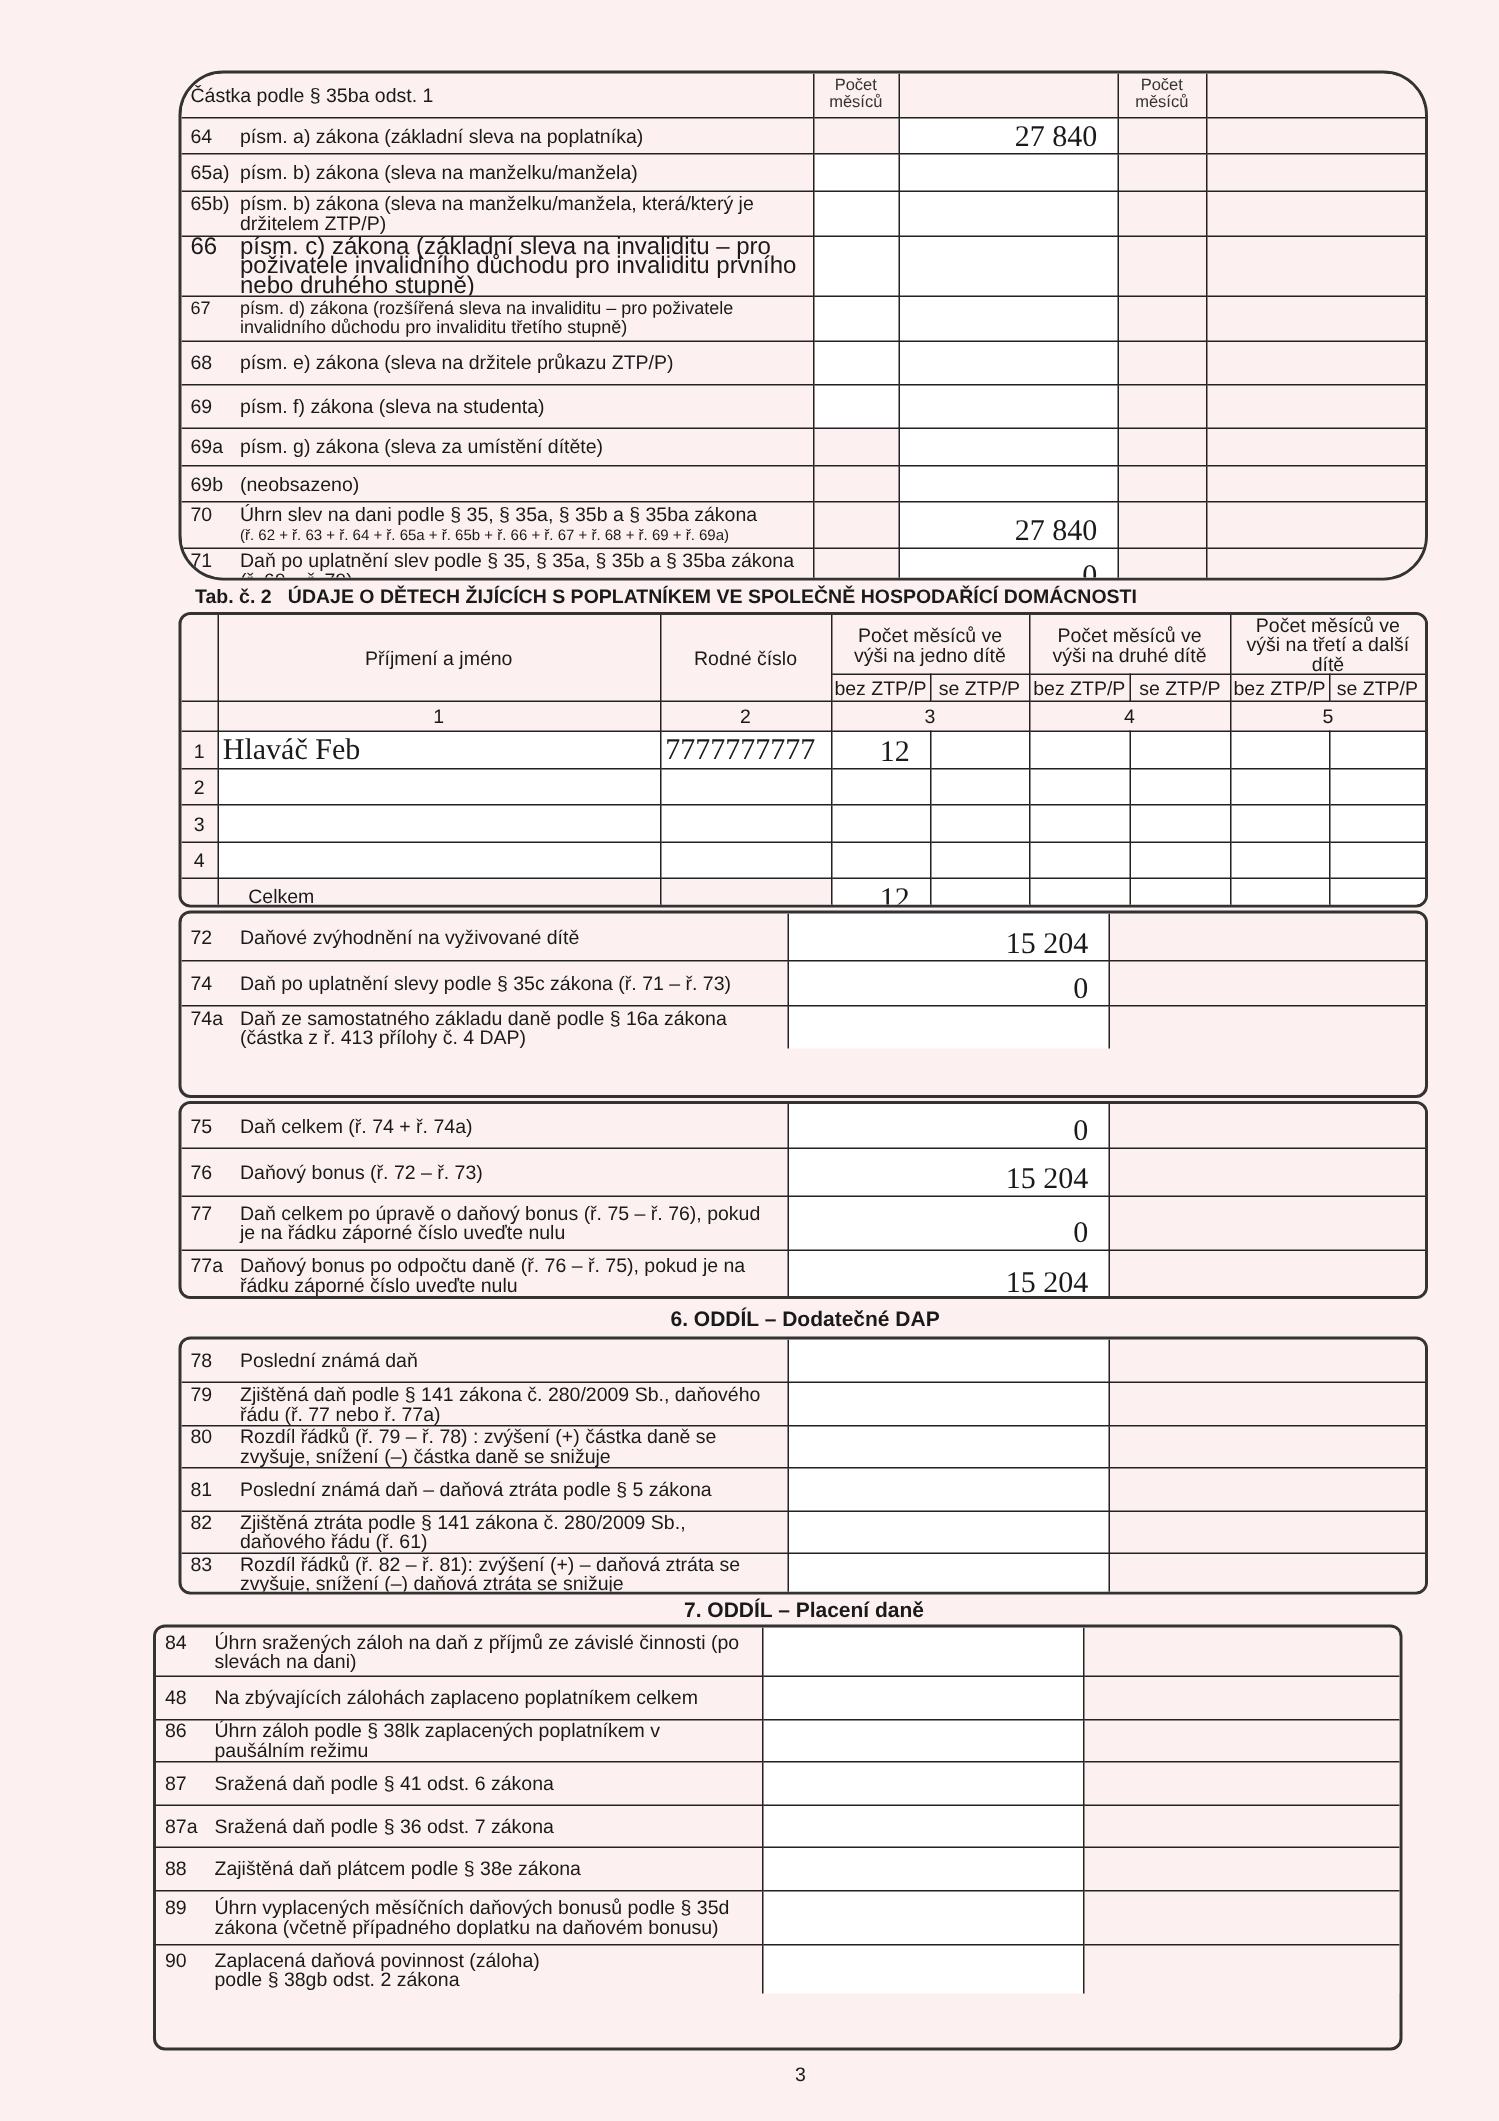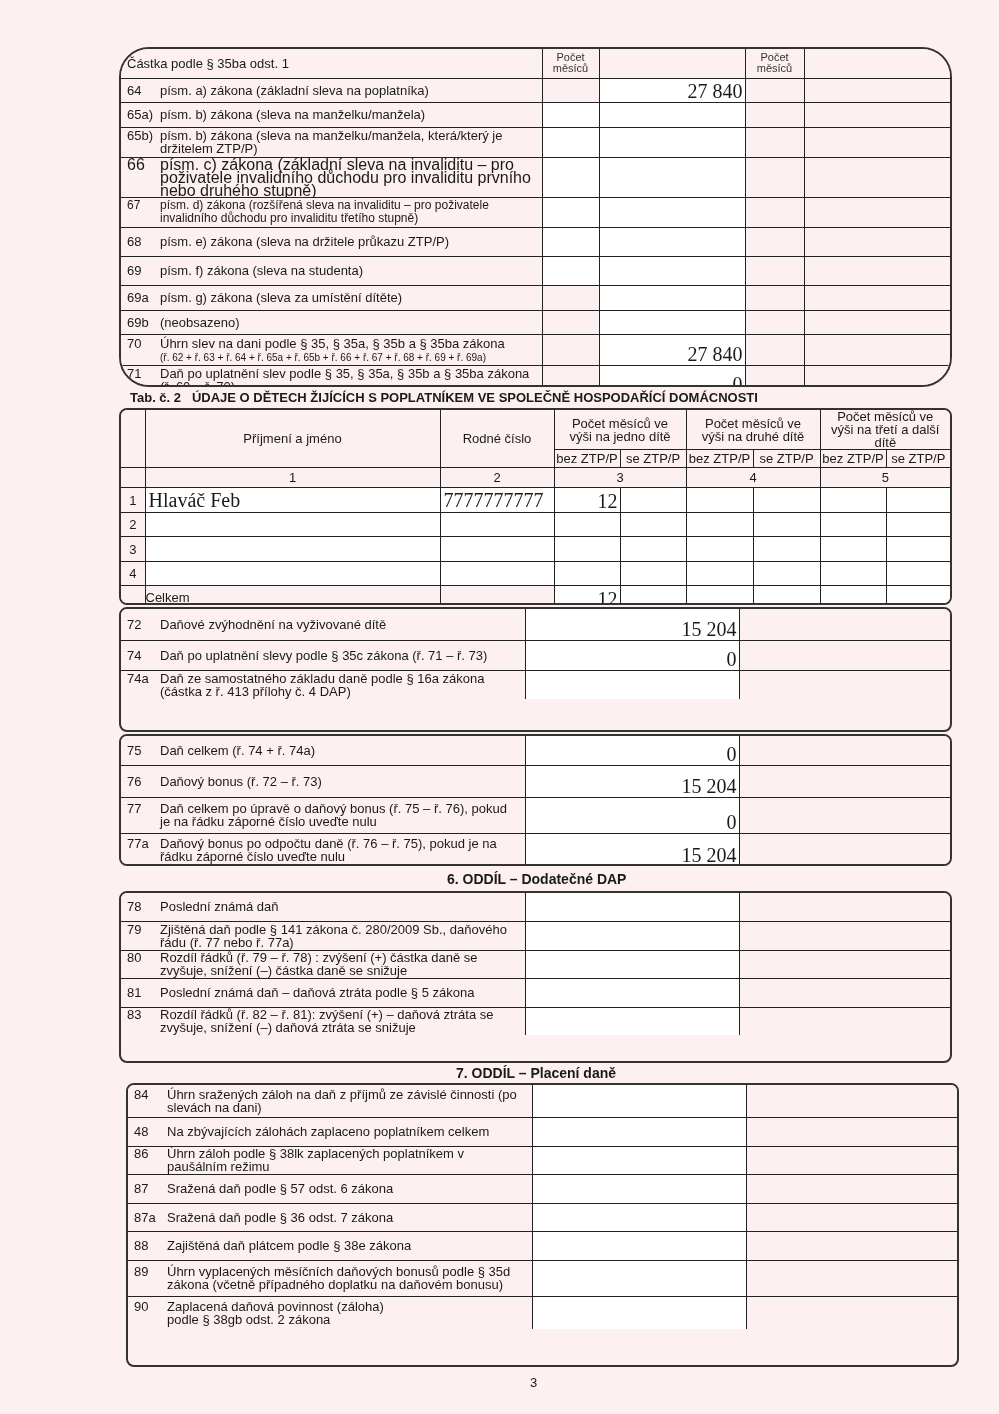--- a/index.html
+++ b/index.html
@@ -15,21 +15,21 @@
   td:first-child { border-left: none; }
   td:last-child { border-right: none; }
 
   .pink { background: #fdf0f0; }
   .white { background: #ffffff; }
   .lbl { padding-left: 6px; }
   .lbl .num { display: inline-block; width: 33px; vertical-align: top; }
   .lbl .txt { display: inline-block; vertical-align: top; width: calc(100% - 40px); }
   .small { font-size: 10px; line-height: 10px; }
   .hdr-small { font-size: 11px; line-height: 11px; text-align: center; color: #333; }
-  .val { font-family: "Liberation Serif", serif; font-size: 20px; text-align: right; padding-right: 2px; vertical-align: bottom; line-height: 22px; }
+  .val { font-family: "Liberation Serif", serif; font-size: 20px; text-align: right; padding-right: 13px; vertical-align: bottom; line-height: 22px; }
   .valL { font-family: "Liberation Serif", serif; font-size: 20px; text-align: left; padding-left: 3px; line-height: 22px; }
   .center { text-align: center; }
 
   .section-title { position: absolute; font-weight: bold; font-size: 14px; margin-left: 10px; }
   .page-num { position: absolute; left: 530px; top: 1375px; font-size: 13px; }
 </style>
 </head>
 <body>
 
 <div class="page">
@@ -211,21 +211,21 @@
         <td class="white valL"></td>
         <td class="white val"></td>
         <td class="white val"></td>
         <td class="white val"></td>
         <td class="white val"></td>
         <td class="white val"></td>
         <td class="white val"></td>
       </tr>
       <tr style="height:24px">
         <td class="pink"></td>
-        <td class="pink" style="padding-left:0">Celkem</td>
+        <td class="pink" style="padding-left:20px">Celkem</td>
         <td class="pink"></td>
         <td class="white val">12</td>
         <td class="white"></td>
         <td class="white"></td>
         <td class="white"></td>
         <td class="white"></td>
         <td class="white"></td>
       </tr>
     </tbody>
       </table>
@@ -313,30 +313,35 @@
         <td class="pink lbl"><span class="num">80</span><span class="txt">Rozdíl řádků (ř. 79 – ř. 78) : zvýšení (+) částka daně se zvyšuje, snížení (–) částka daně se snižuje</span></td>
         <td class="white val"></td>
             <td class="pink"></td>
       </tr>
       <tr style="height:29px">
         <td class="pink lbl"><span class="num">81</span><span class="txt">Poslední známá daň – daňová ztráta podle § 5 zákona</span></td>
         <td class="white val"></td>
             <td class="pink"></td>
       </tr>
       <tr style="height:28px">
+        <td class="pink lbl"><span class="num">82</span><span class="txt">Zjištěná ztráta podle § 141 zákona č. 280/2009 Sb., daňového řádu (ř. 61)</span></td>
+        <td class="white val"></td>
+            <td class="pink"></td>
+      </tr>
+      <tr style="height:28px">
         <td class="pink lbl"><span class="num">83</span><span class="txt">Rozdíl řádků (ř. 82 – ř. 81): zvýšení (+) – daňová ztráta se zvyšuje, snížení (–) daňová ztráta se snižuje</span></td>
         <td class="white val"></td>
             <td class="pink"></td>
       </tr>
     </tbody>
       </table>
   </div>
 
   <div class="section-title" style="left:446px; top:1065px;">7. ODDÍL – Placení daně</div>
-  <div class="box" style="left:126px; top:1083px; width:833px; height:284px;">
+  <div class="box" style="left:102px; top:1083px; width:833px; height:284px;">
     <table>
       <colgroup>
           <col style="width:404px">
           <col style="width:214px">
           <col>
         </colgroup>
       <tbody>
           <tr style="height:32px">
         <td class="pink lbl"><span class="num">84</span><span class="txt">Úhrn sražených záloh na daň z příjmů ze závislé činnosti (po slevách na dani)</span></td>
         <td class="white val"></td>
@@ -346,21 +351,21 @@
         <td class="pink lbl"><span class="num">48</span><span class="txt">Na zbývajících zálohách zaplaceno poplatníkem celkem</span></td>
         <td class="white val"></td>
             <td class="pink"></td>
       </tr>
       <tr style="height:28px">
         <td class="pink lbl"><span class="num">86</span><span class="txt">Úhrn záloh podle § 38lk zaplacených poplatníkem v paušálním režimu</span></td>
         <td class="white val"></td>
             <td class="pink"></td>
       </tr>
       <tr style="height:29px">
-        <td class="pink lbl"><span class="num">87</span><span class="txt">Sražená daň podle § 57 odst. 6 zákona</span></td>
+        <td class="pink lbl"><span class="num">87</span><span class="txt">Sražená daň podle § 41 odst. 6 zákona</span></td>
         <td class="white val"></td>
             <td class="pink"></td>
       </tr>
       <tr style="height:28px">
         <td class="pink lbl"><span class="num">87a</span><span class="txt">Sražená daň podle § 36 odst. 7 zákona</span></td>
         <td class="white val"></td>
             <td class="pink"></td>
       </tr>
       <tr style="height:29px">
         <td class="pink lbl"><span class="num">88</span><span class="txt">Zajištěná daň plátcem podle § 38e zákona</span></td>

